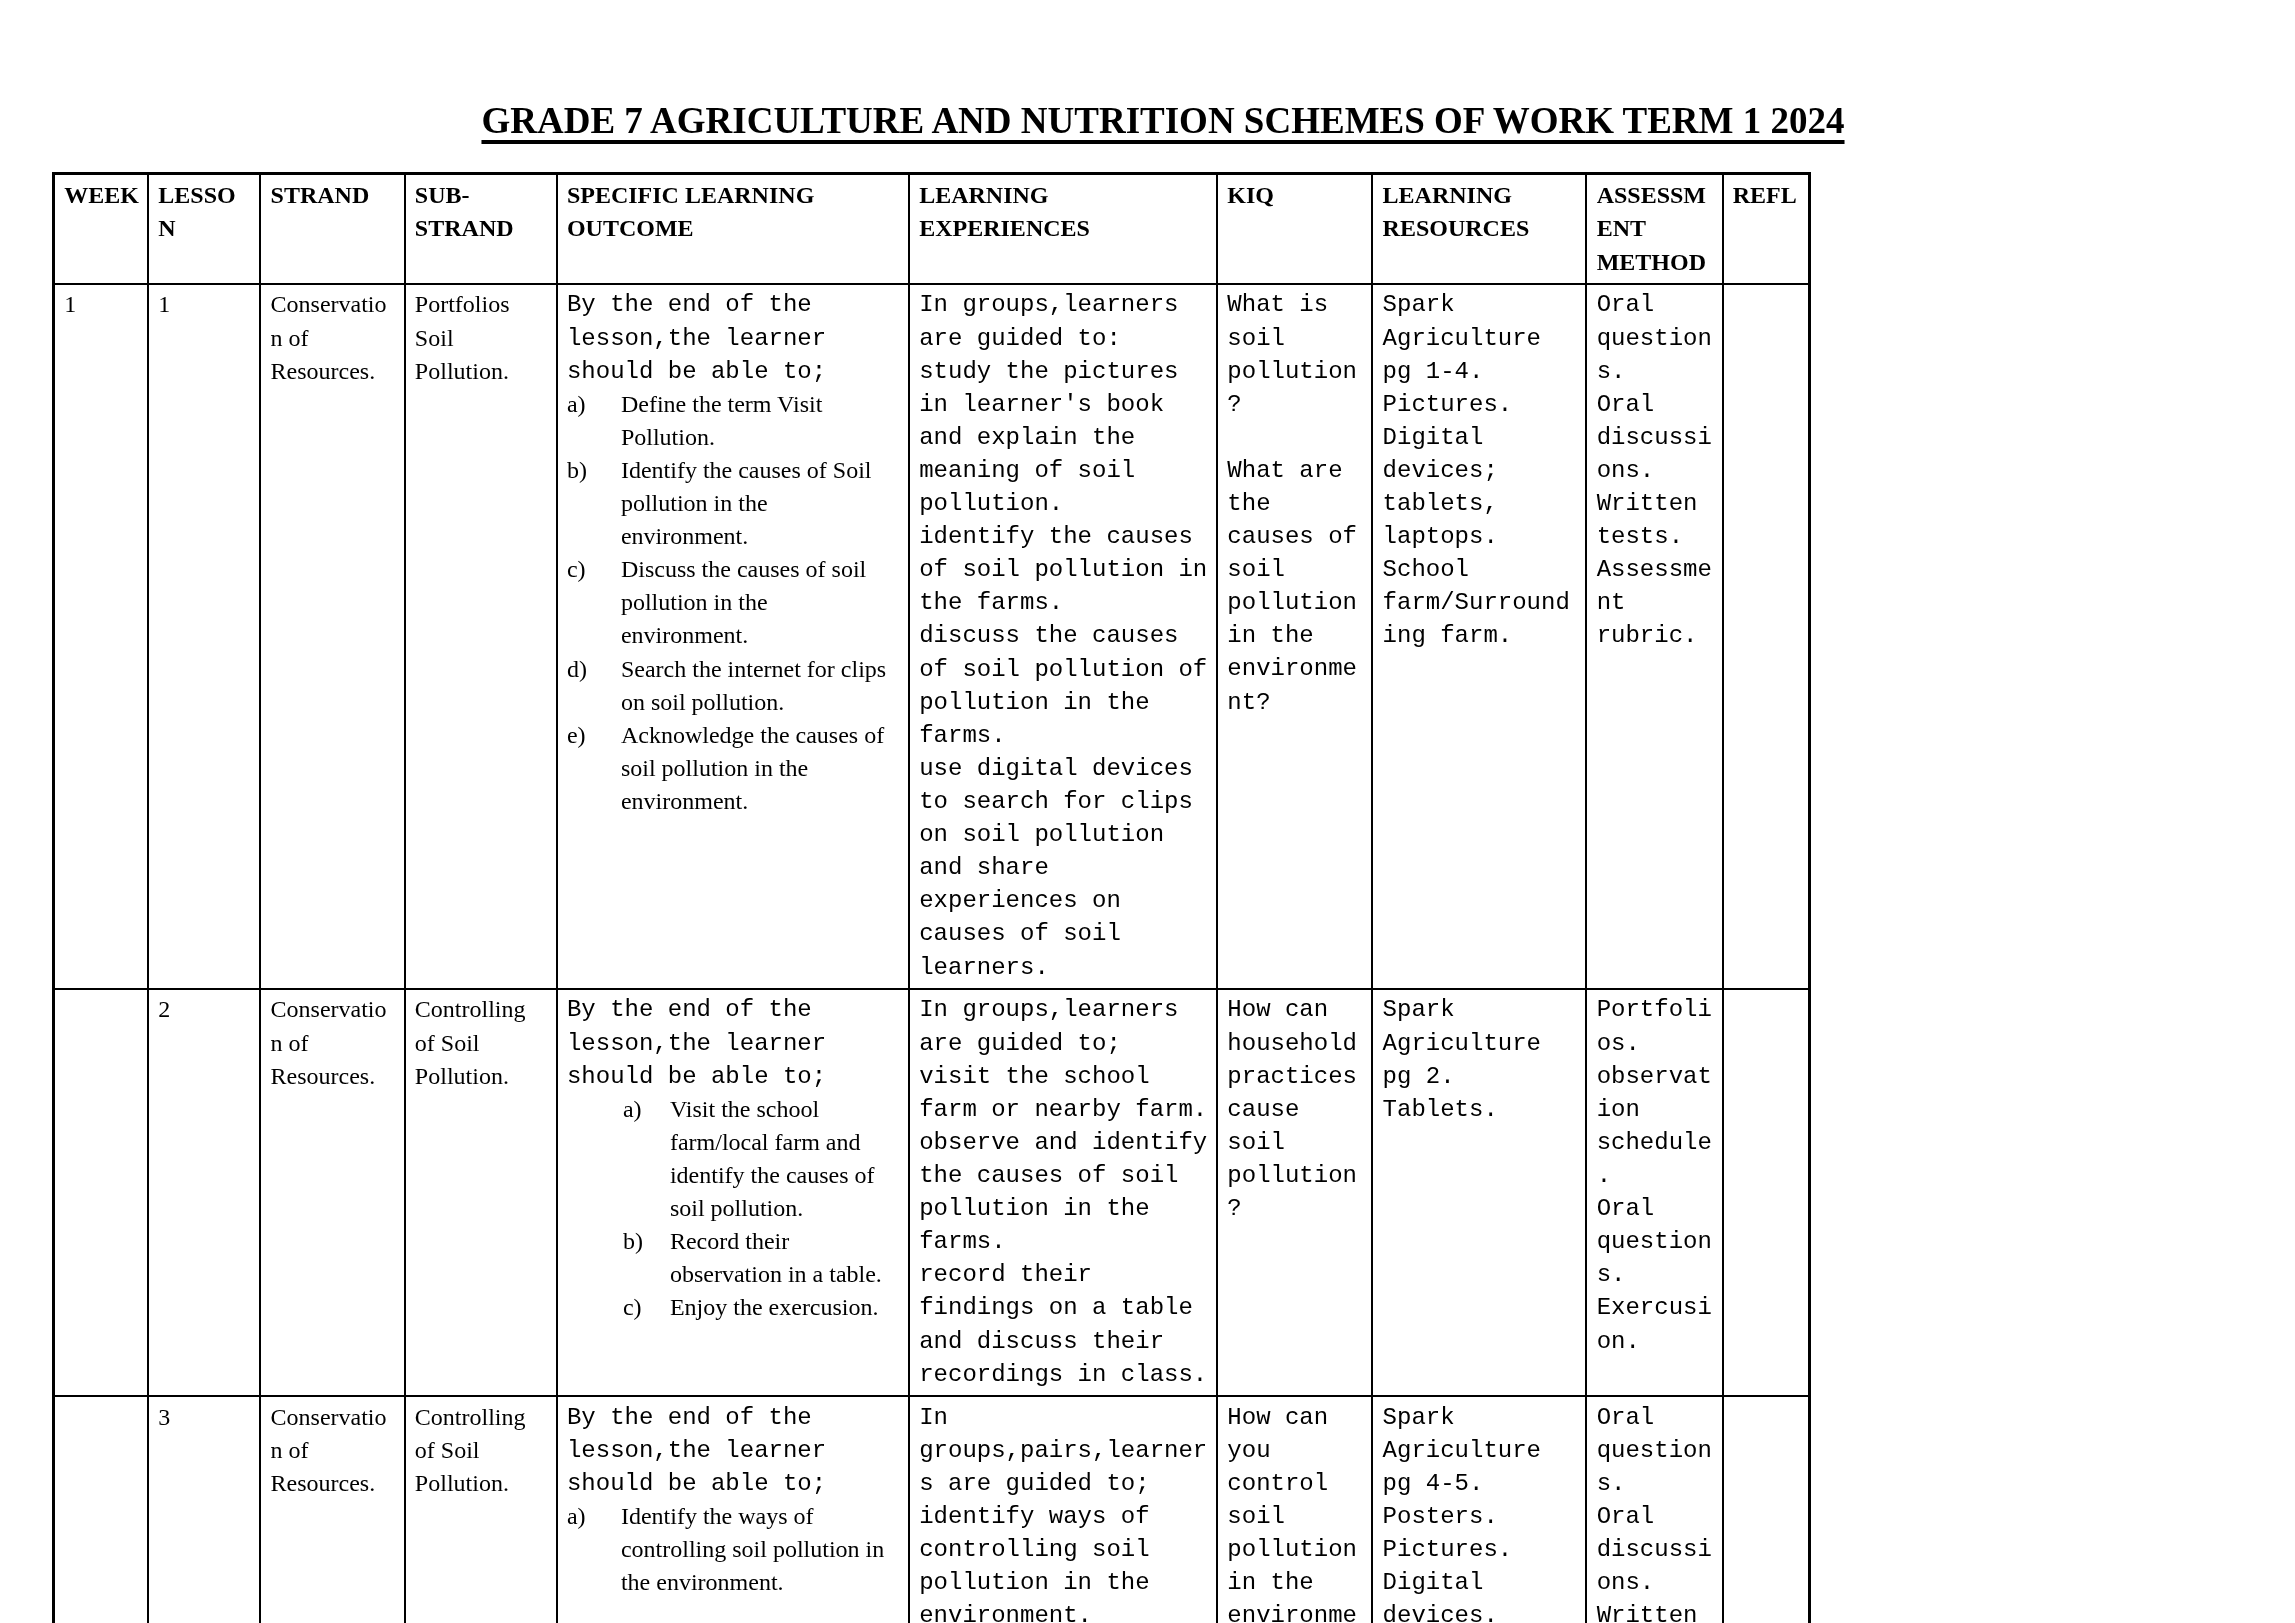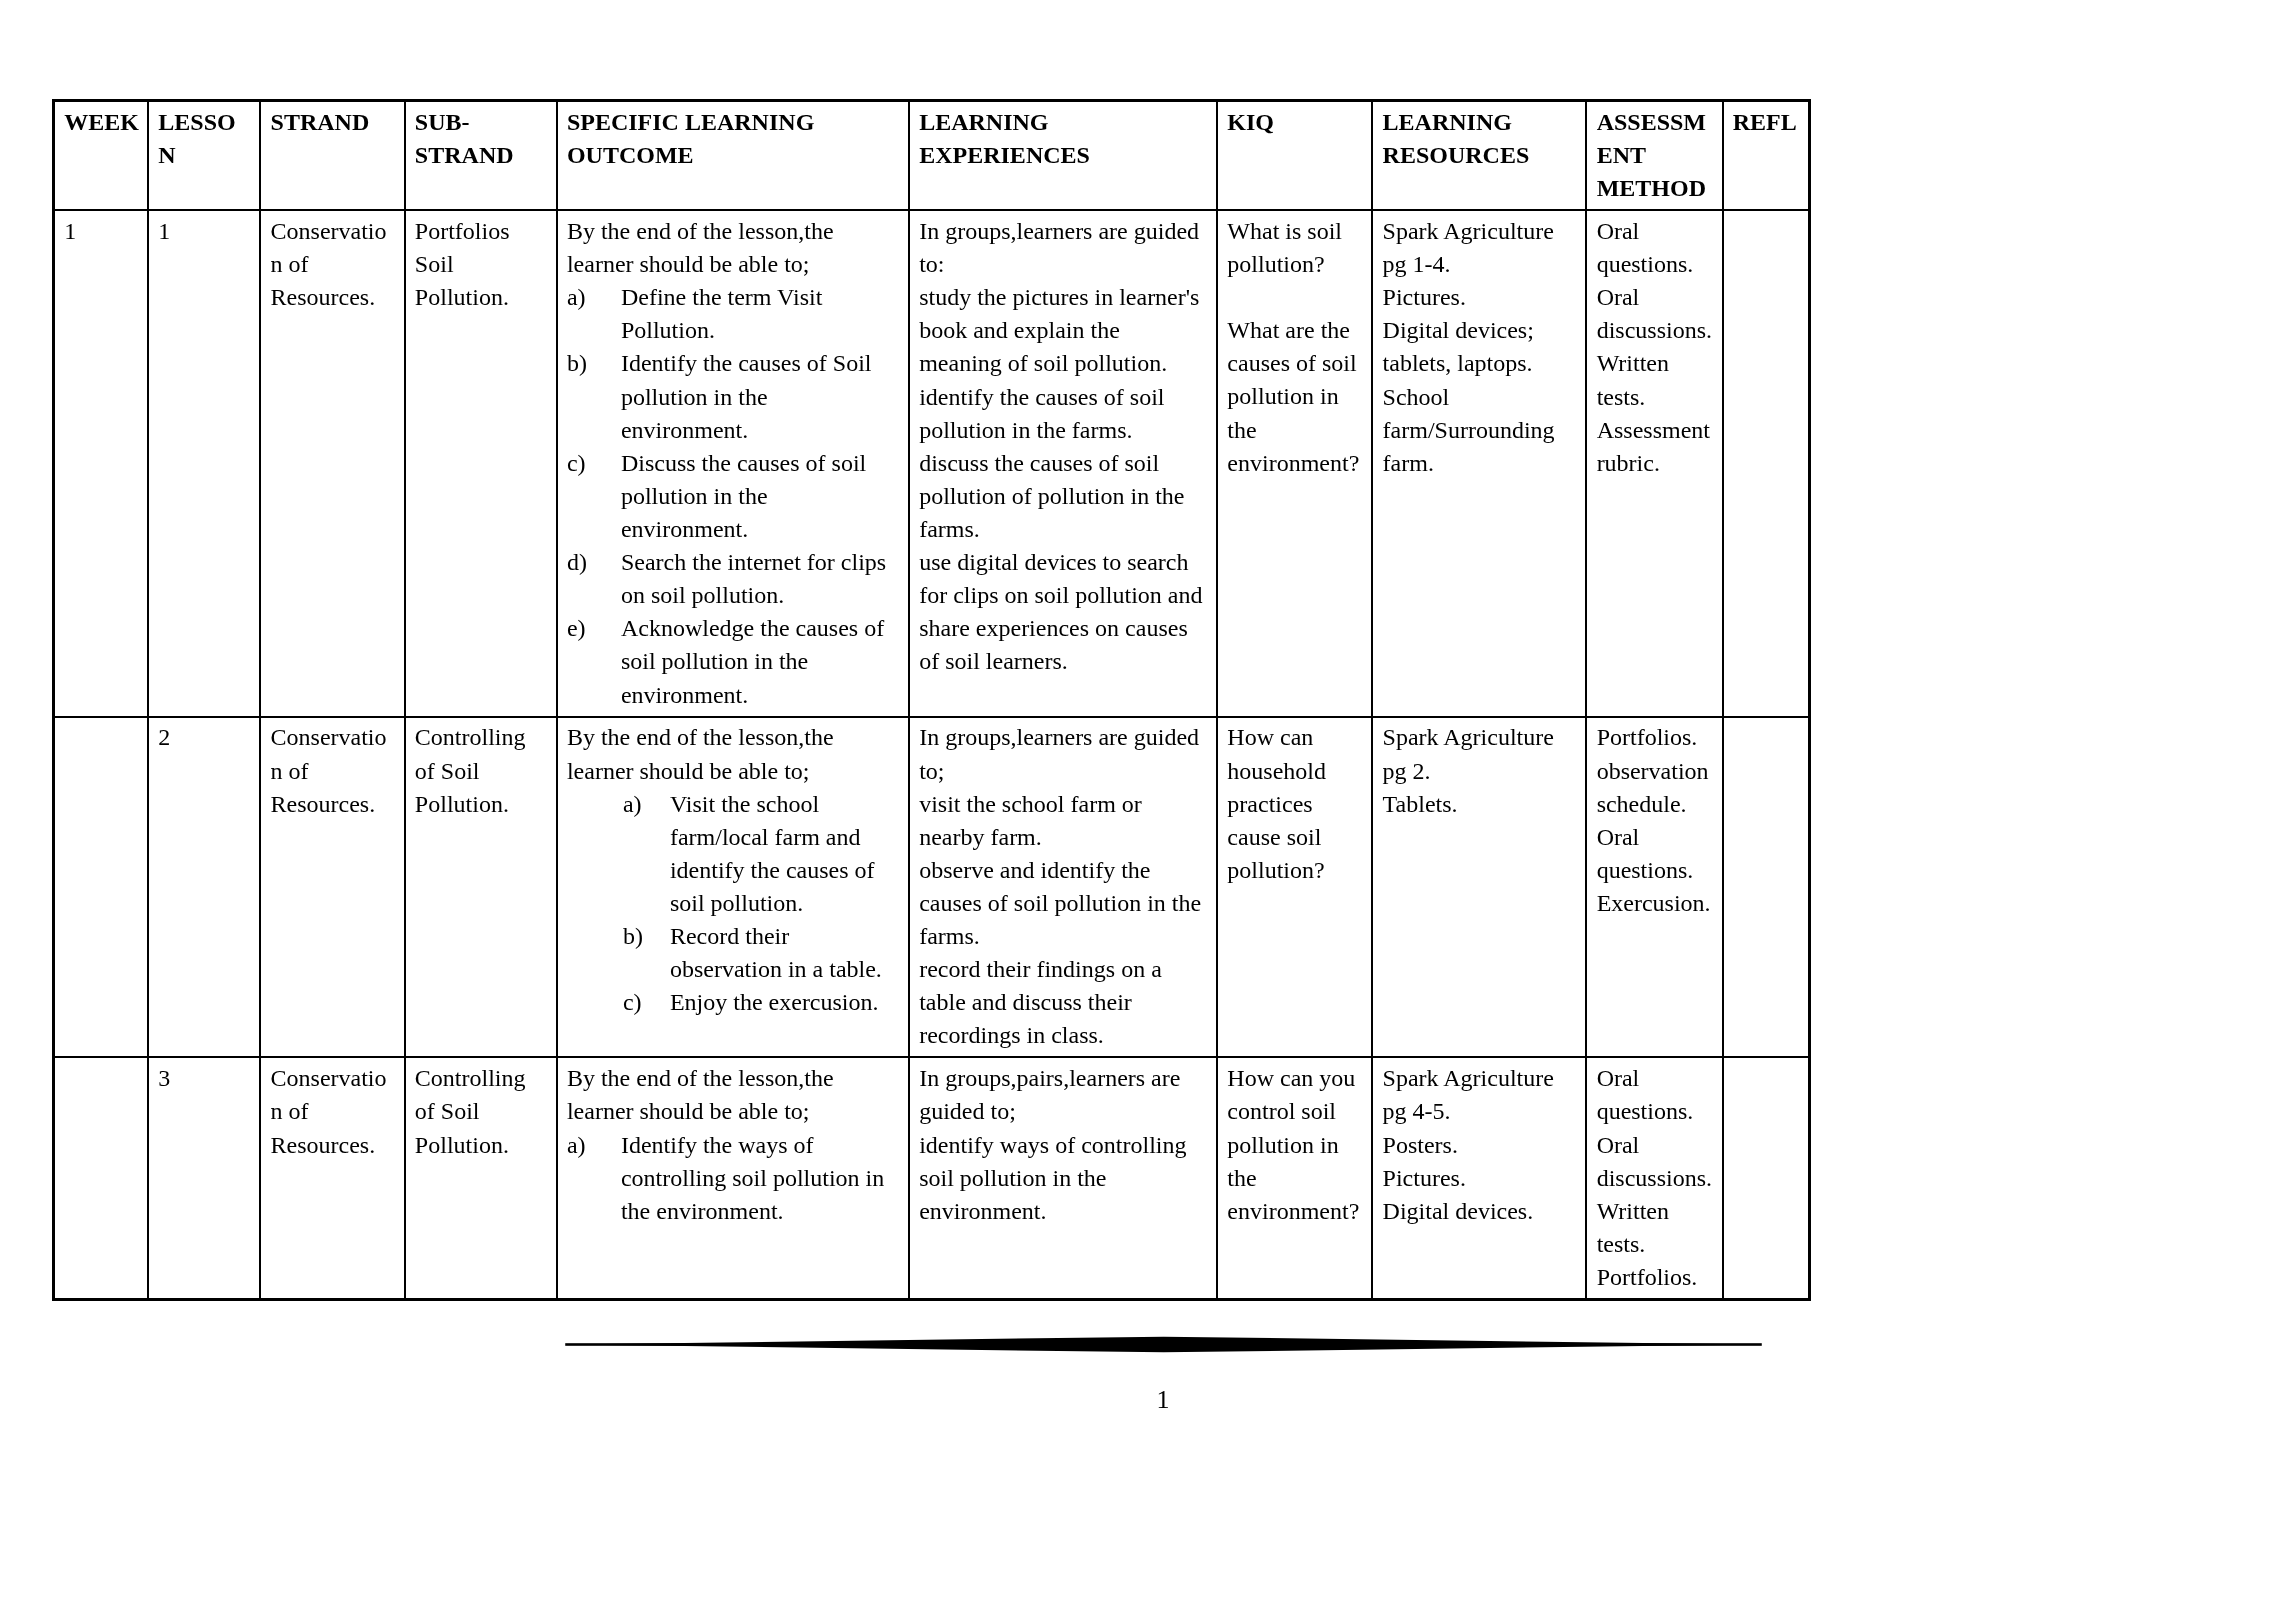--- a/index.html
+++ b/index.html
@@ -43,39 +43,40 @@
   }
   th {
     font-weight: bold;
     white-space: pre-line;
     border-bottom: 2.6px solid #000;
   }
   thead tr { height: 97px; }
   tbody tr:nth-child(1) { height: 469px; }
   tbody tr:nth-child(2) { height: 298px; }
   tbody tr:nth-child(3) { height: 225px; }
-  .par { min-height: 0; }
+  .par { min-height: 0; font-family: Liberation Mono, monospace; }
   .par:empty { height: 33px; }
   .li { display: flex; align-items: flex-start; }
   .li .m { flex: 0 0 54px; }
   .li .t { flex: 1 1 auto; }
   .list.deep { padding-left: 56px; }
   .list.deep .li .m { flex-basis: 47px; }
   .divider-wrap { text-align: center; margin-top: 35px; }
   .page-number {
     text-align: center;
     font-size: 26px;
     margin-top: 30px;
   }
 </style>
 </head>
 <body>
 
 <div class="page">
   <div class="content">
+    <div class="title">GRADE 7 AGRICULTURE AND NUTRITION SCHEMES OF WORK TERM 1 2024</div>
 
 
     <table class="schemes">
       <colgroup>
         <col style="width:5.39%">
         <col style="width:6.39%">
         <col style="width:8.22%">
         <col style="width:8.66%">
         <col style="width:20.06%">
         <col style="width:17.55%">

